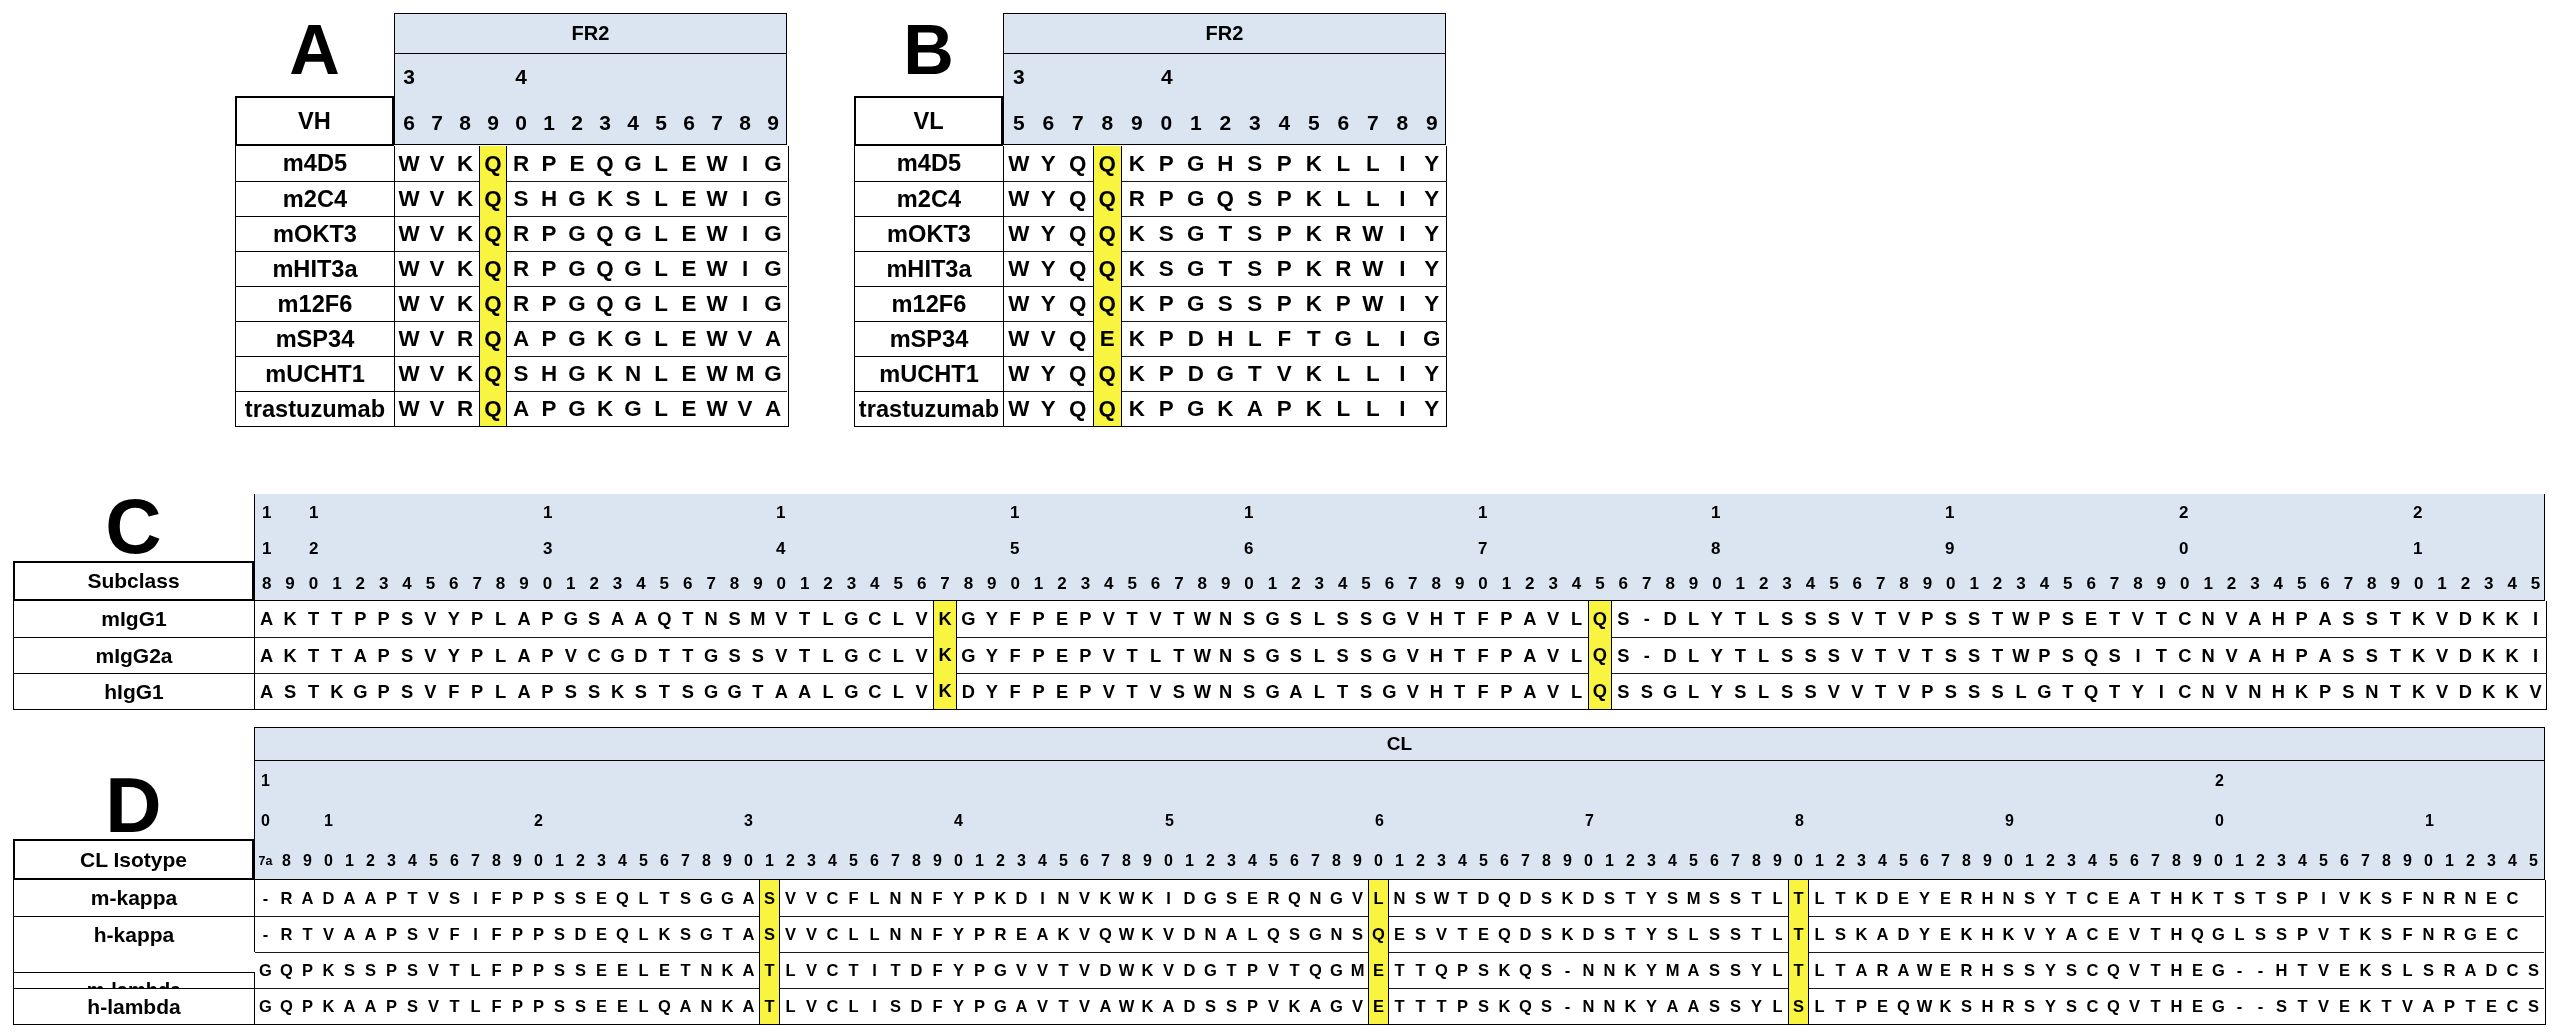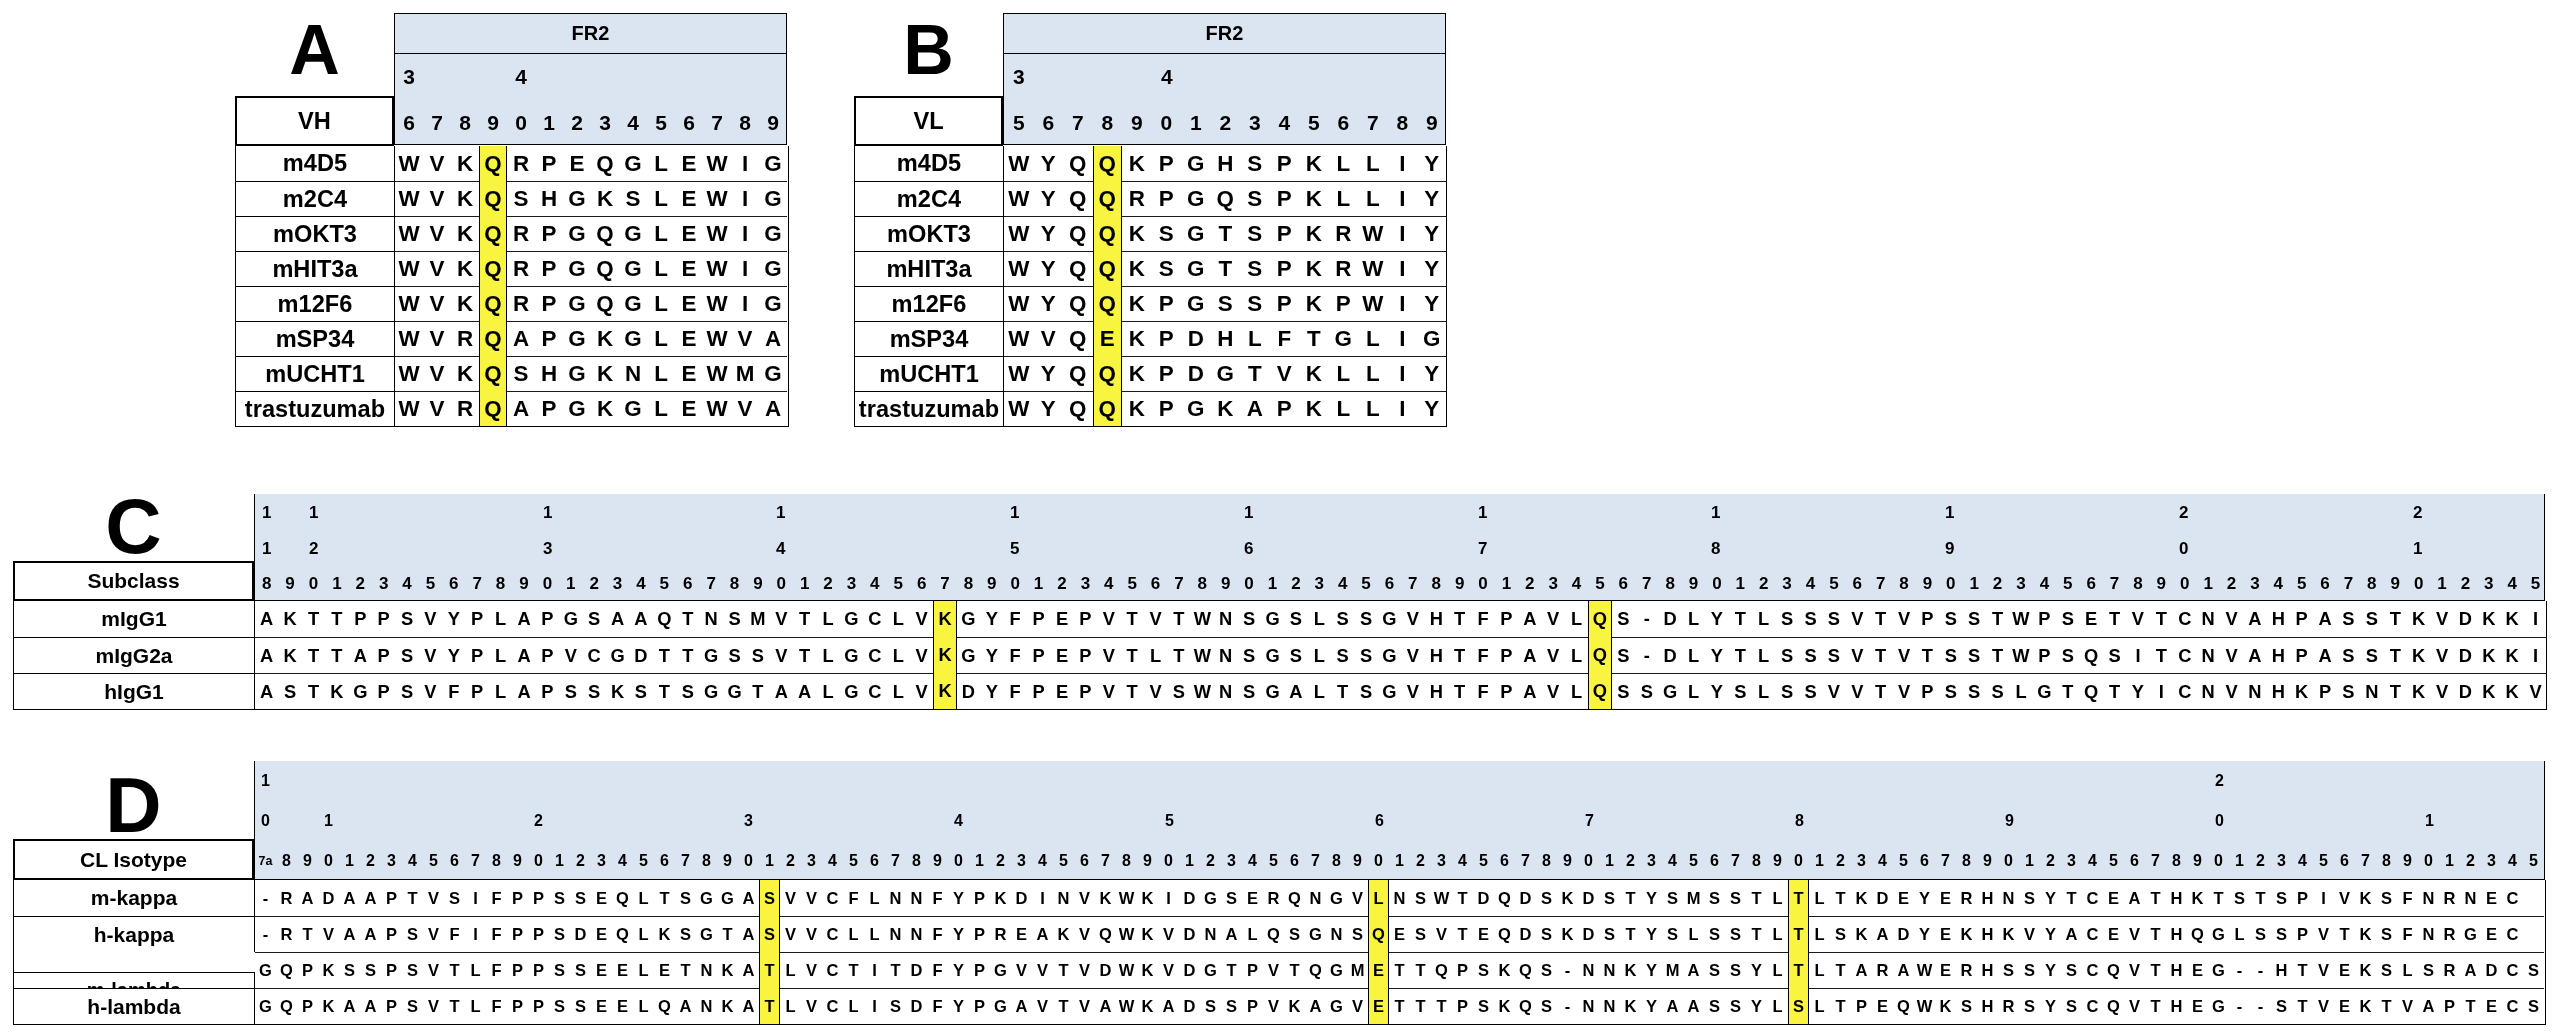--- a/index.html
+++ b/index.html
@@ -806,20 +806,21 @@
           <div class="cell" style="width: 23.4px; height: 36px; font-size: 18.3px;">V</div>
           <div class="cell" style="width: 23.4px; height: 36px; font-size: 18.3px;">D</div>
           <div class="cell" style="width: 23.4px; height: 36px; font-size: 18.3px;">K</div>
           <div class="cell" style="width: 23.4px; height: 36px; font-size: 18.3px;">K</div>
           <div class="cell" style="width: 23.4px; height: 36px; font-size: 18.3px;">V</div>
         </div>
       </div>
     </section>
   <section class="panel" id="panel-D" style="left: 13px; top: 727px; width: 2536px; height: 306px;">
       <div class="panel-letter" style="left: 0px; top: 39px; width: 241px; font-size: 78px;">D</div>
+      <div class="title-box band" style="left: 241px; top: 0px; width: 2291px; height: 34px; font-size: 19px;">CL</div>
       <div class="num-box band" style="left: 241px; top: 34px; width: 2291px; height: 119px;">
         <div class="num-row" style="height: 40px;">
           <span class="num-mark" style="left: 0px; width: 21px; font-size: 16px;">1</span>
           <span class="num-mark" style="left: 1954px; width: 21px; font-size: 16px;">2</span>
         </div>
         <div class="num-row" style="height: 40px;">
           <span class="num-mark" style="left: 0px; width: 21px; font-size: 16px;">0</span>
           <span class="num-mark" style="left: 63px; width: 21px; font-size: 16px;">1</span>
           <span class="num-mark" style="left: 273px; width: 21px; font-size: 16px;">2</span>
           <span class="num-mark" style="left: 483px; width: 21px; font-size: 16px;">3</span>

